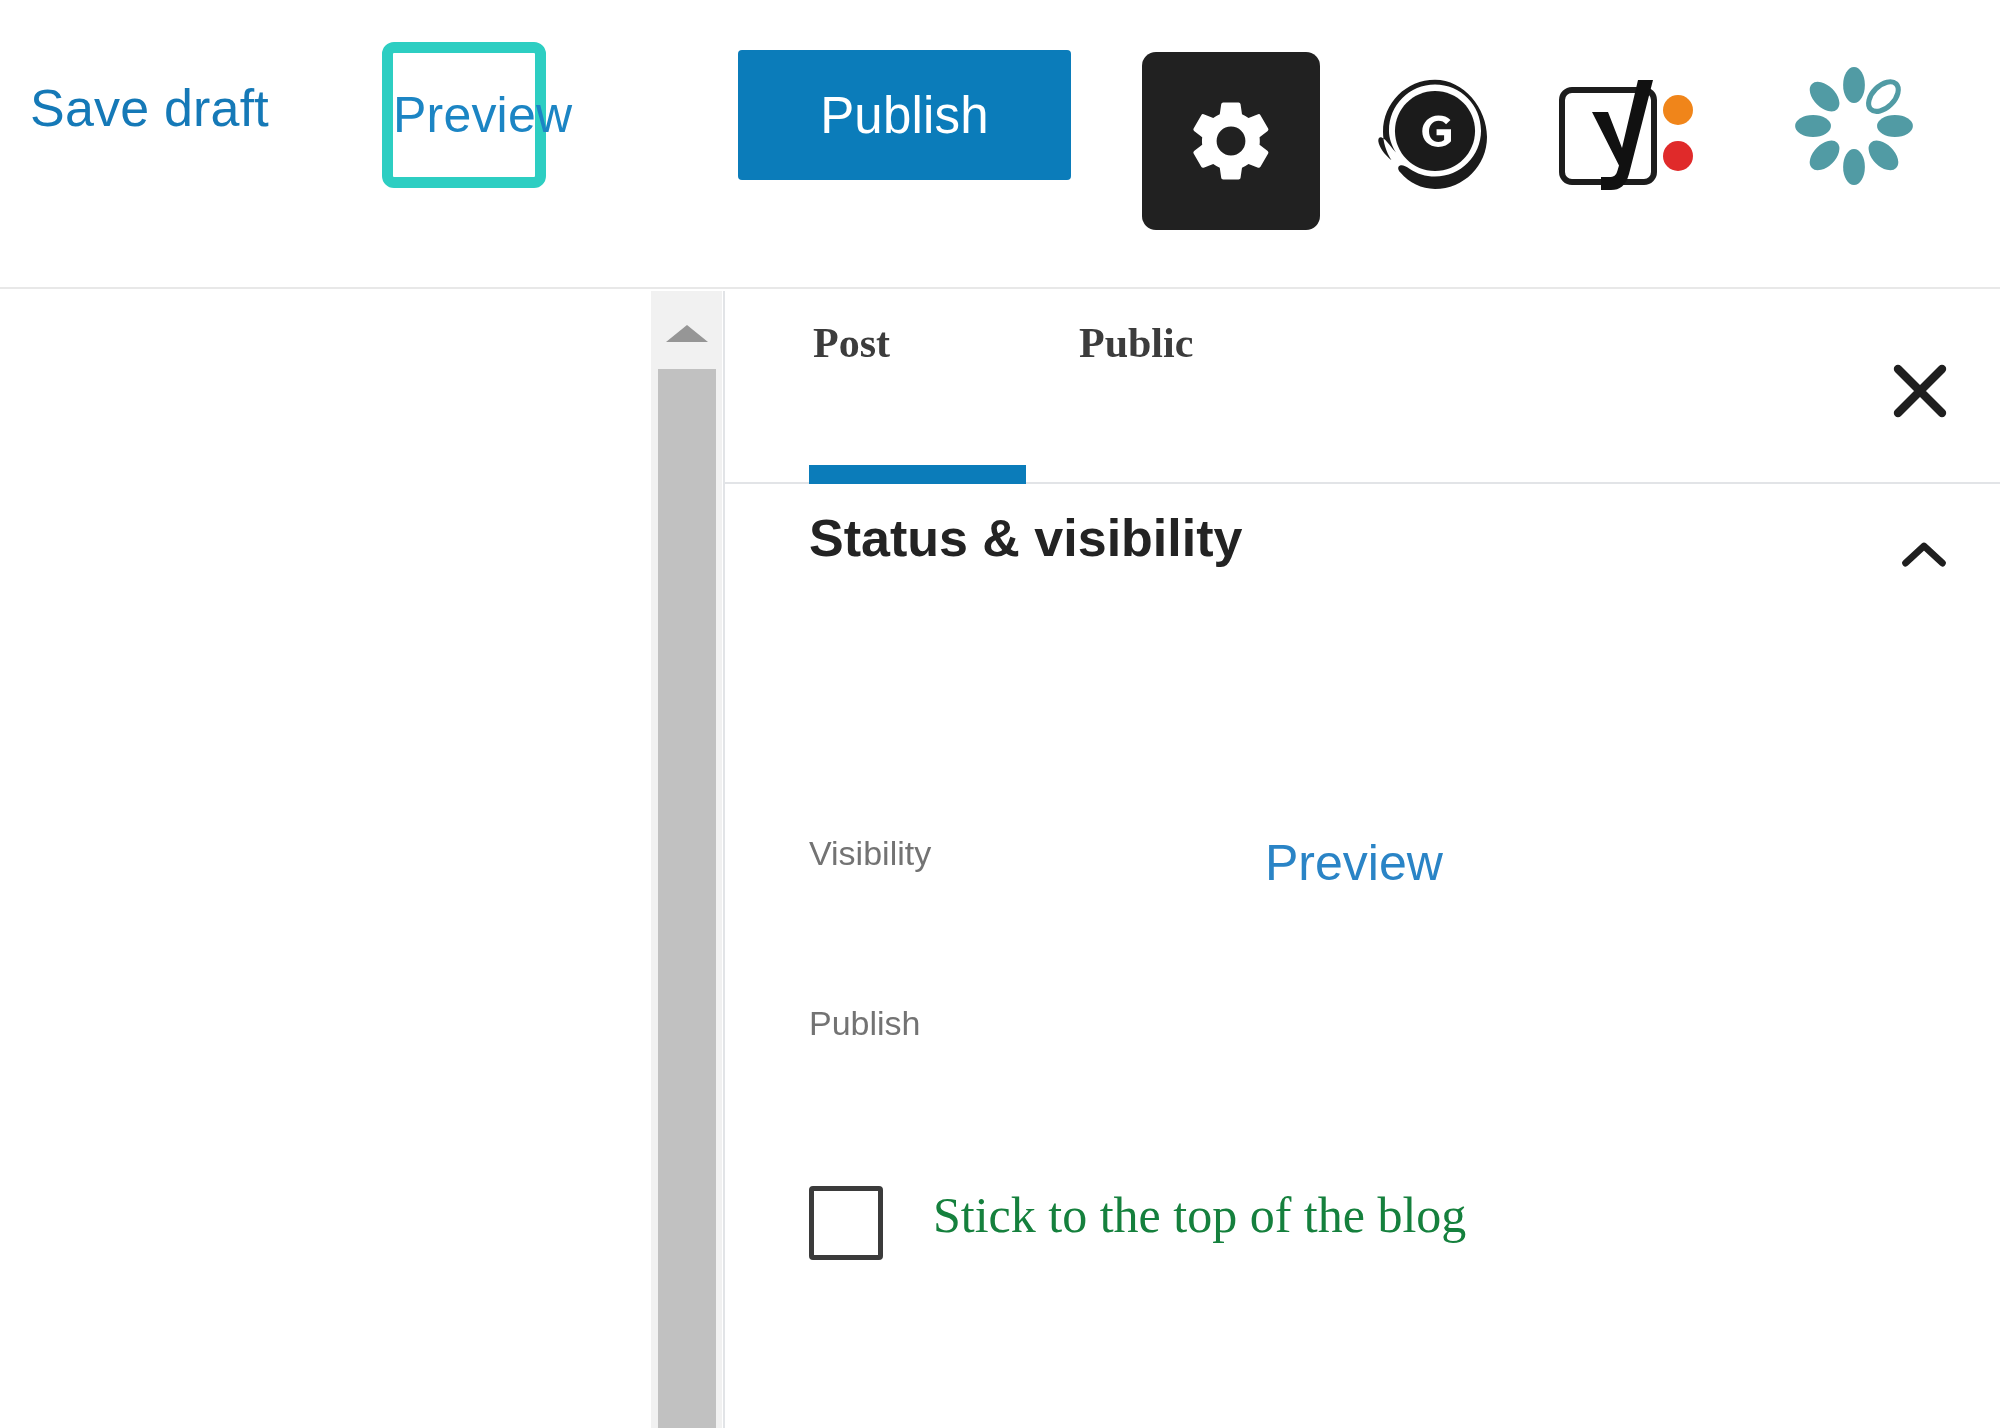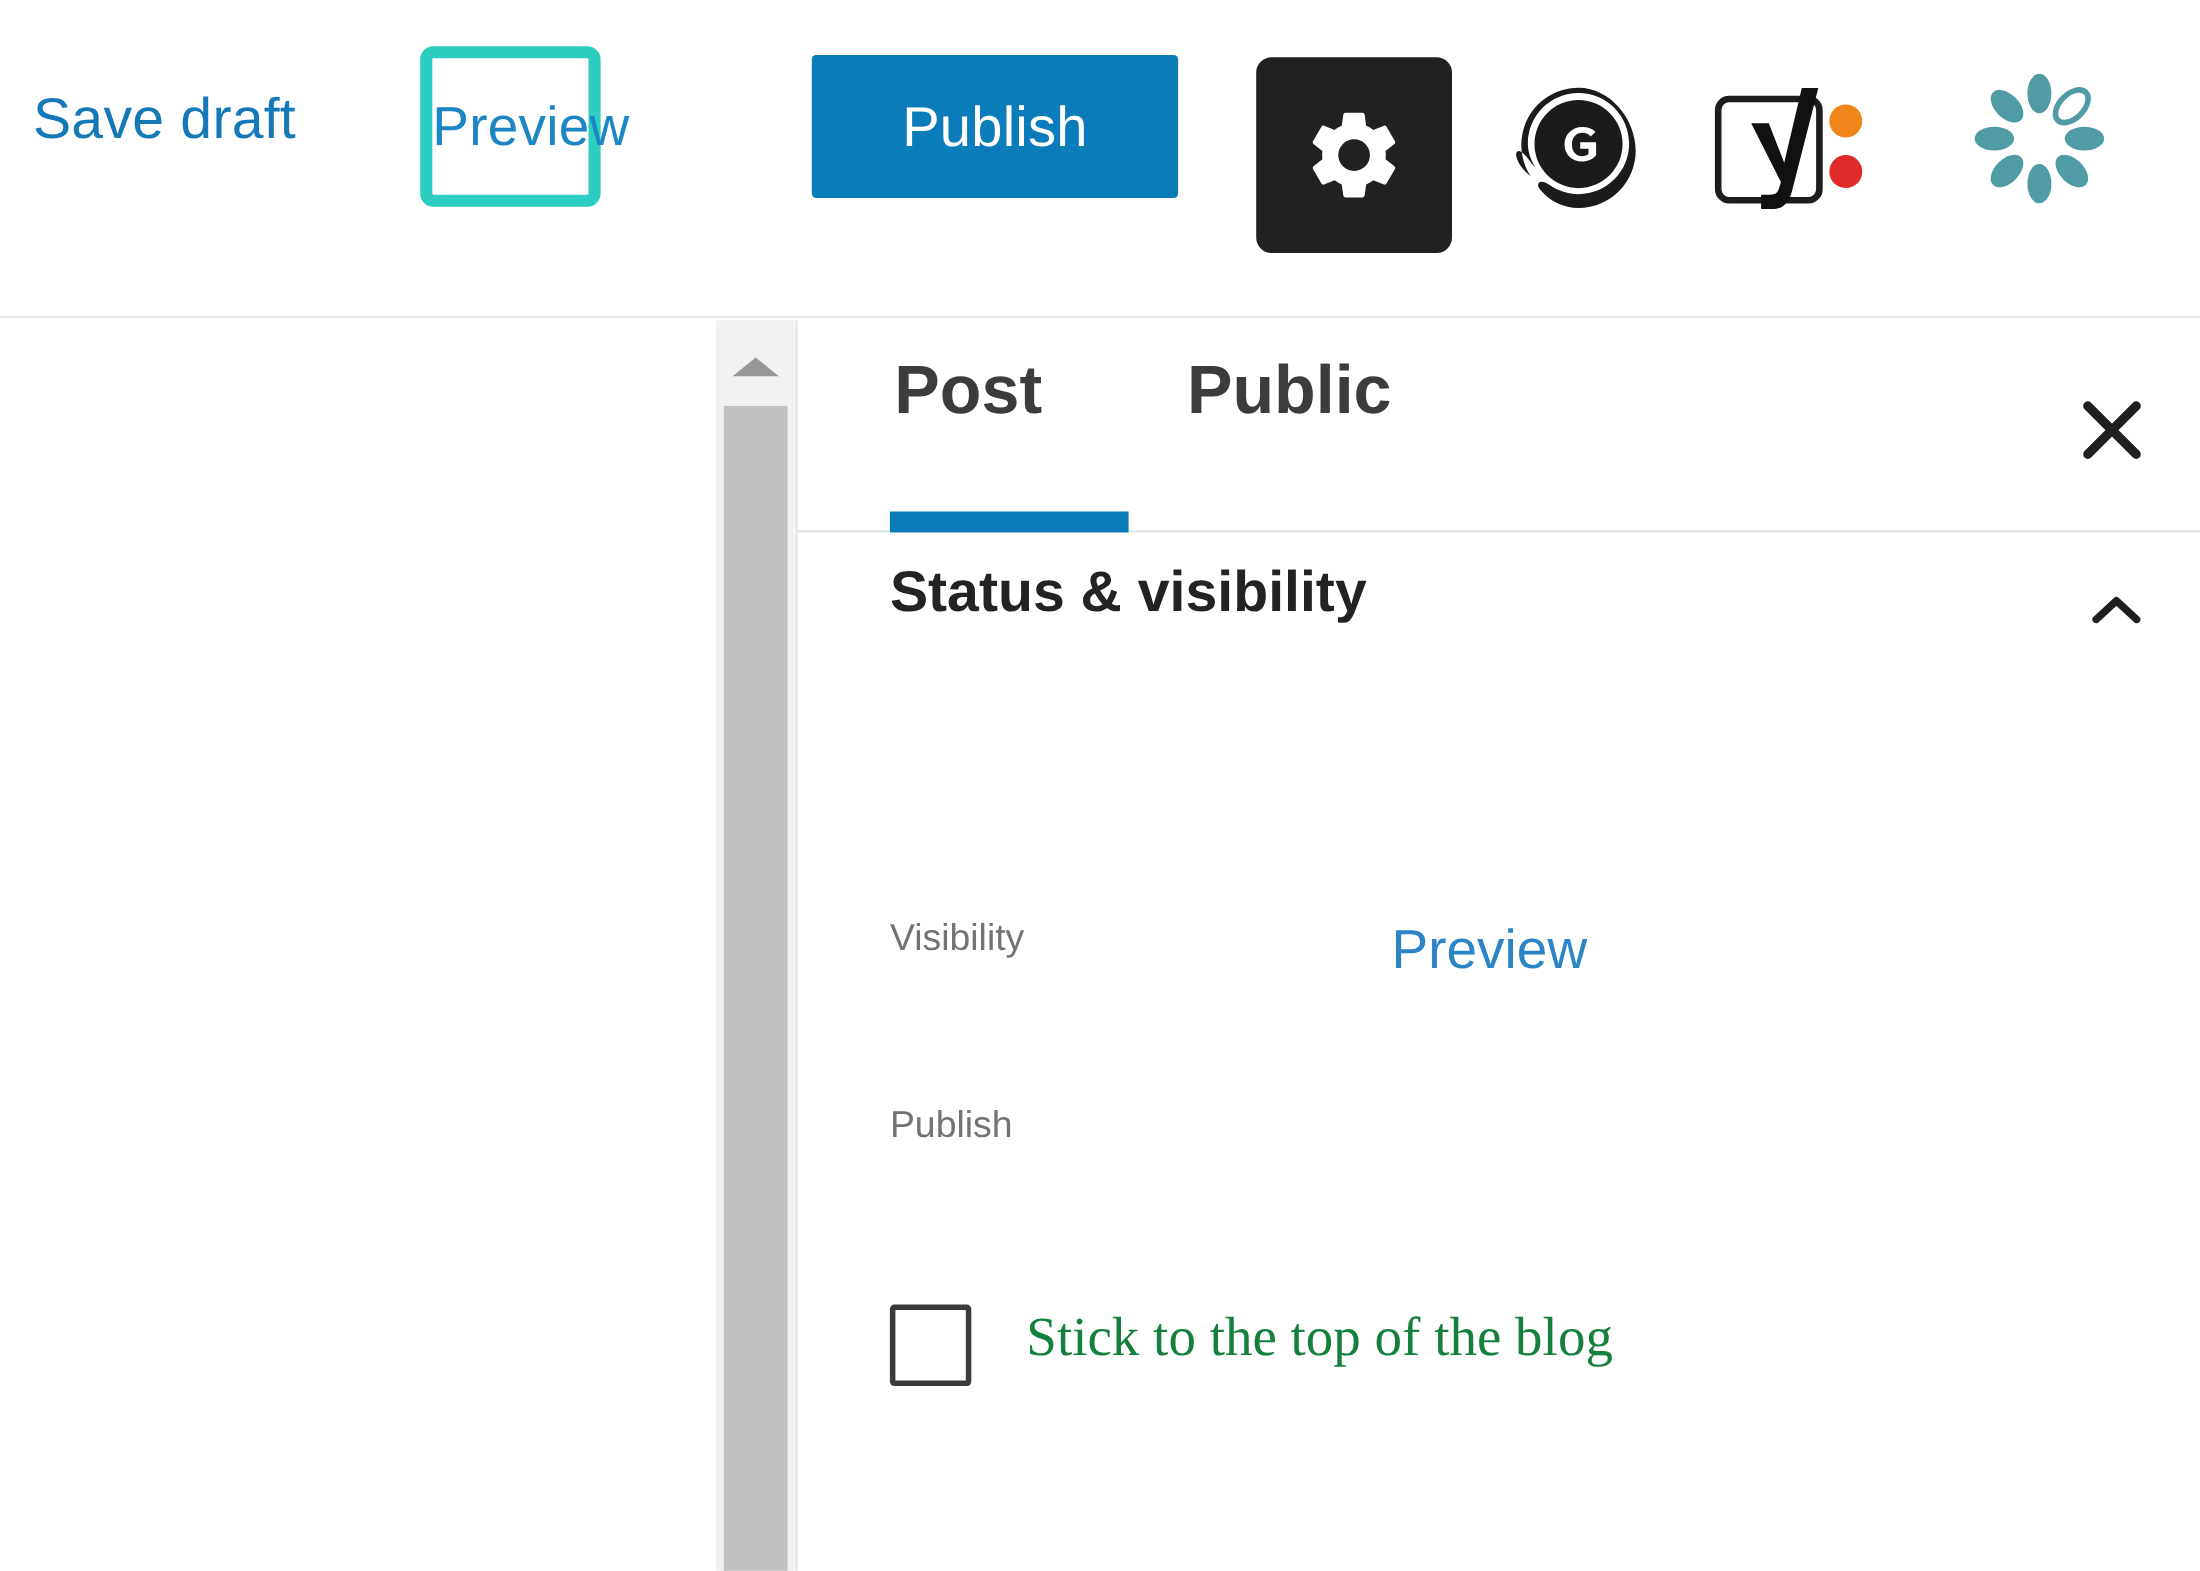--- a/index.html
+++ b/index.html
@@ -222,22 +222,22 @@
     box-sizing: border-box;
   }
   .tab {
     position: absolute;
     top: 0;
     height: 193px;
     background: none;
     border: none;
     padding: 0;
     cursor: pointer;
-    font-family: Liberation Sans, sans-serif;
-    font-size: 62px;
+    font-family: Liberation Serif, serif;
+    font-size: 42px;
     font-weight: bold;
     color: #3c3c3c;
   }
   .tab .tab-text {
     position: absolute;
     left: 0;
     top: 28px;
     white-space: nowrap;
   }
   .tab-post { left: 84px; width: 210px; }

